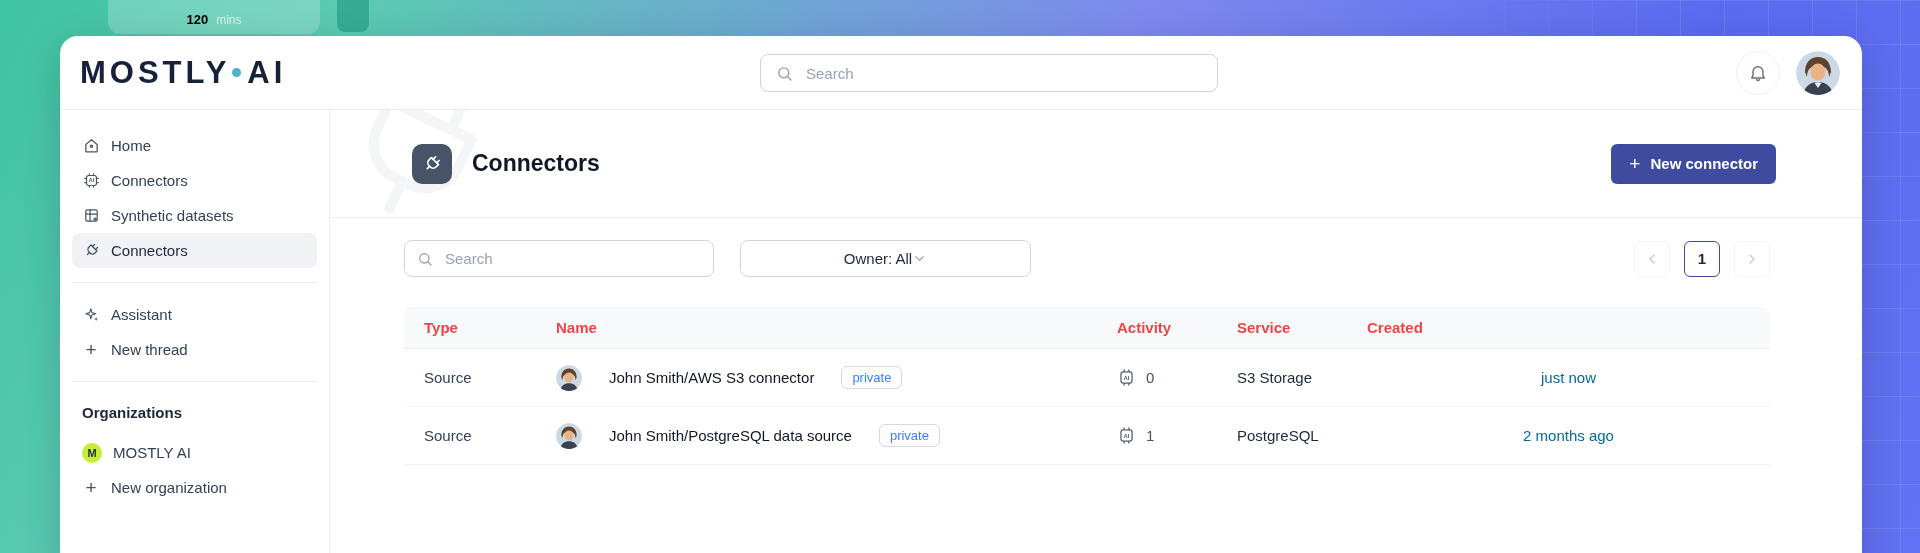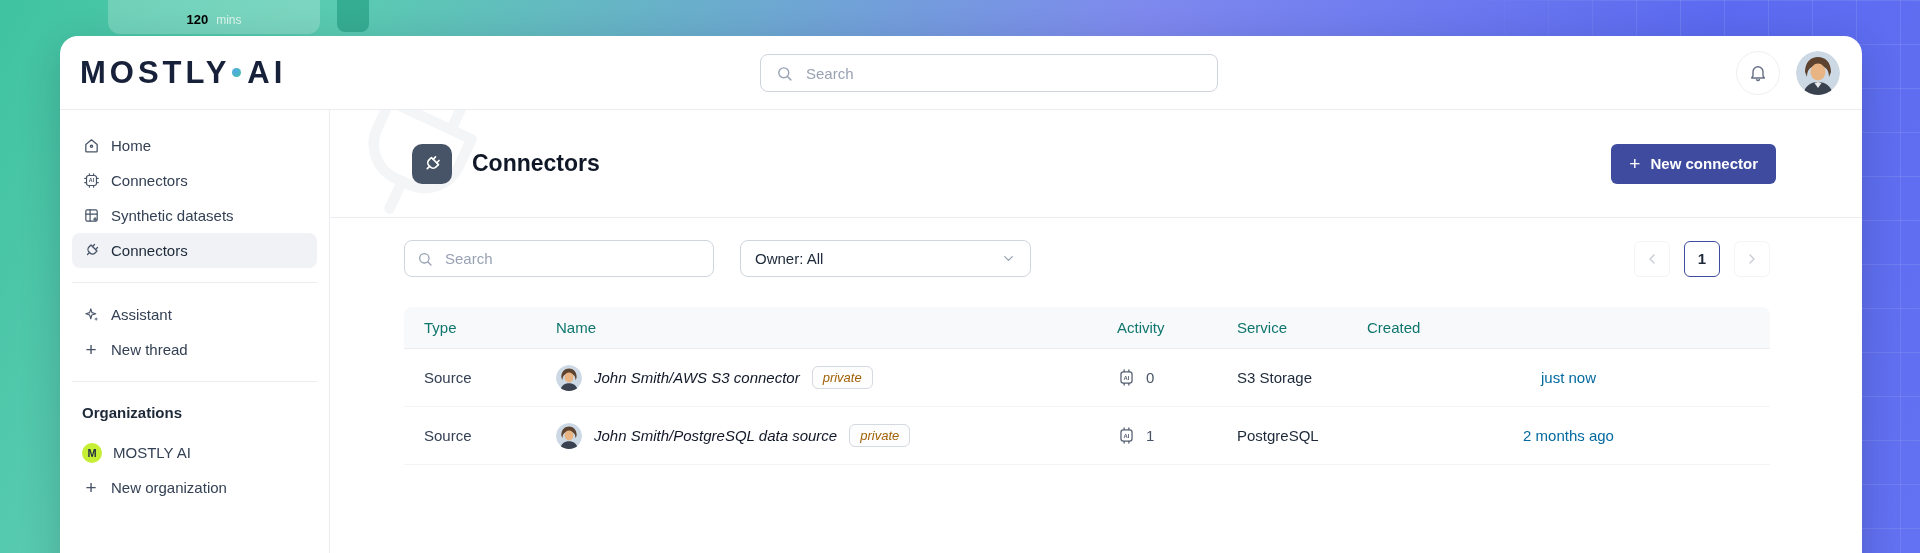--- a/index.html
+++ b/index.html
@@ -78,37 +78,37 @@
     display:flex; align-items:center; gap:10px; cursor:pointer; position:relative; z-index:1; }
   .new-connector-btn .plus{ font-size:19px; font-weight:400; line-height:1; }
   .content{ padding:22px 92px 0 74px; }
   .filter-row{ display:flex; align-items:center; }
   .filter-search{ width:310px; height:37px; border:1px solid #d0d5dd; border-radius:8px;
     background:#fff; display:flex; align-items:center; gap:10px; padding:0 12px; }
   .filter-search input{ border:none; outline:none; width:100%; font-size:15px; color:#1d2939;
     font-family:inherit; background:transparent; }
   .filter-search input::placeholder{ color:#98a2b3; }
   .owner-select{ margin-left:26px; width:291px; height:37px; border:1px solid #d0d5dd; border-radius:8px;
-    background:#fff; display:flex; align-items:center; justify-content:space-between;
+    background:#fff; display:flex; align-items:center; justify-content:center;
     padding:4px 14px; font-size:15px; color:#1d2939; cursor:pointer; }
   .pagination{ margin-left:auto; display:flex; align-items:center; gap:14px; }
   .page-btn{ width:36px; height:36px; border:1px solid #f2f4f7; border-radius:6px; background:#fff;
     display:flex; align-items:center; justify-content:center; color:#c7cbd4; cursor:pointer; }
   .page-current{ width:36px; height:36px; border:1.5px solid #3e4b9f; border-radius:6px; background:#fff;
     display:flex; align-items:center; justify-content:center; font-size:15px; font-weight:600; color:#1d2939; cursor:pointer; }
   
   .table{ margin-top:30px; }
   .thead,.trow{ display:grid; grid-template-columns:132px 561px 120px 130px 1fr; align-items:center; }
   .thead{ height:42px; background:#f8f9fb; border-radius:8px 8px 0 0; border-bottom:1px solid #eaecf0;
-    font-size:15px; font-weight:400; color:#0f766e; }
+    font-size:15px; font-weight:700; color:#ef4444; }
   .thead > div, .trow > div{ padding-left:20px; }
   .trow{ height:58px; border-bottom:1px solid #f2f4f7; font-size:15px; color:#344054; background:#fff; cursor:pointer; }
-  .name-cell{ display:flex; align-items:center; gap:12px; color:#101828; font-weight:500;font-style:italic; }
+  .name-cell{ display:flex; align-items:center; gap:27px; color:#101828; font-weight:500; }
   .row-avatar{ width:26px; height:26px; border-radius:50%; overflow:hidden; flex:0 0 26px; }
-  .badge{ font-size:13px; font-weight:400; color:#a16207; border:1px solid #d5d9e0;
+  .badge{ font-size:13px; font-weight:400; color:#3b82f6; border:1px solid #d5d9e0;
     border-radius:6px; padding:3px 10px; background:#fdfdfd; white-space:nowrap; }
   .activity-cell{ display:flex; align-items:center; gap:10px; color:#475467; }
   .chip-icon{ color:#556070; display:flex; }
   .service-cell{ color:#1d2939; font-weight:500; }
   .created-cell{ color:#0369a1;text-align:center; }
 </style>
 </head>
 <body>
 
 <div class="grid-overlay"></div>

